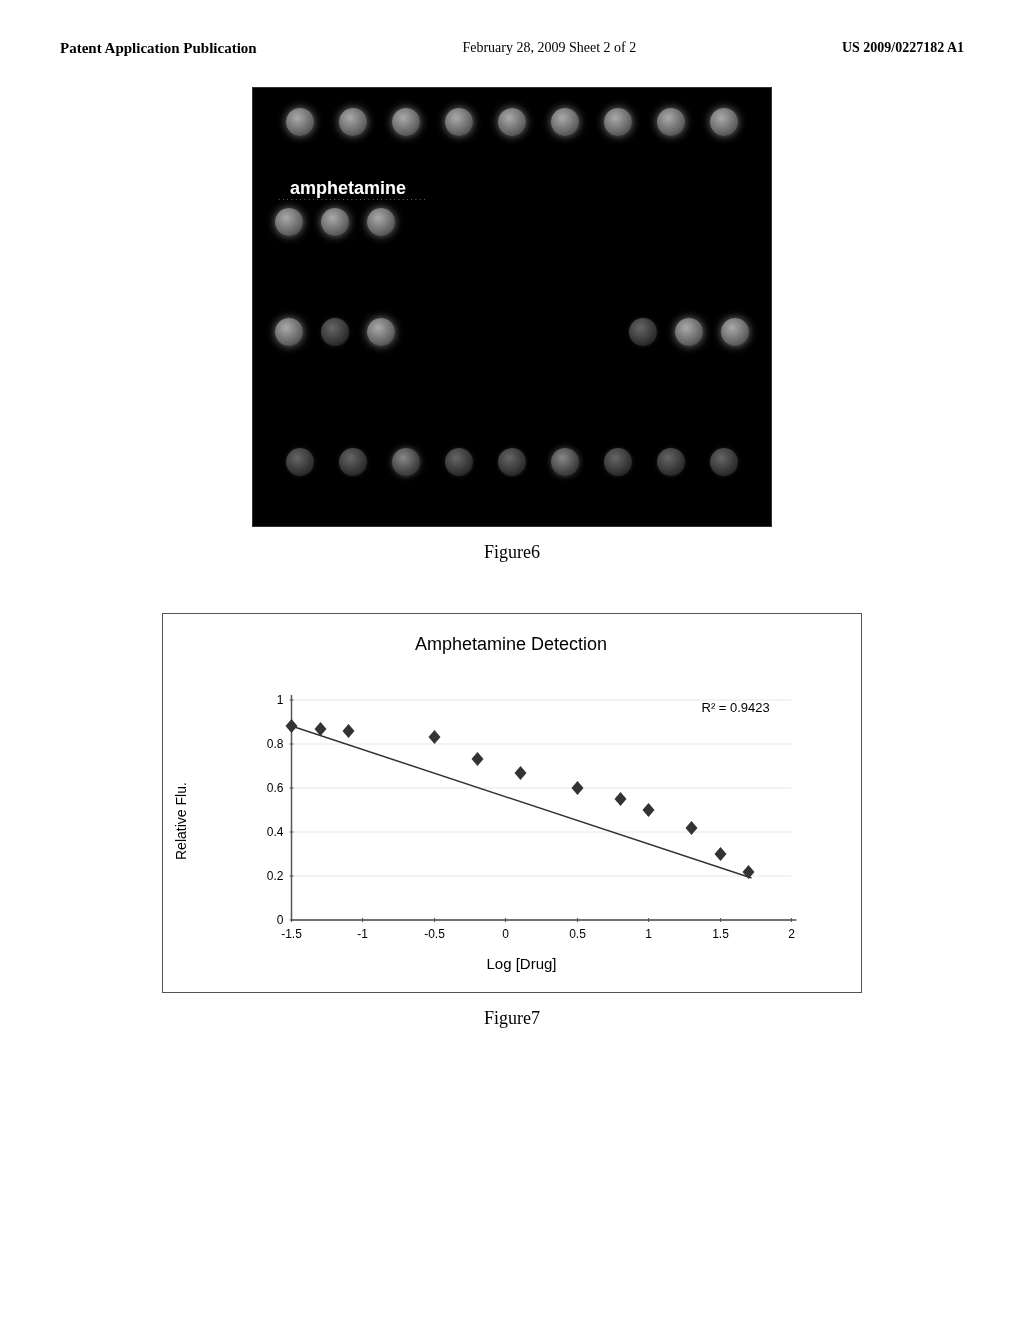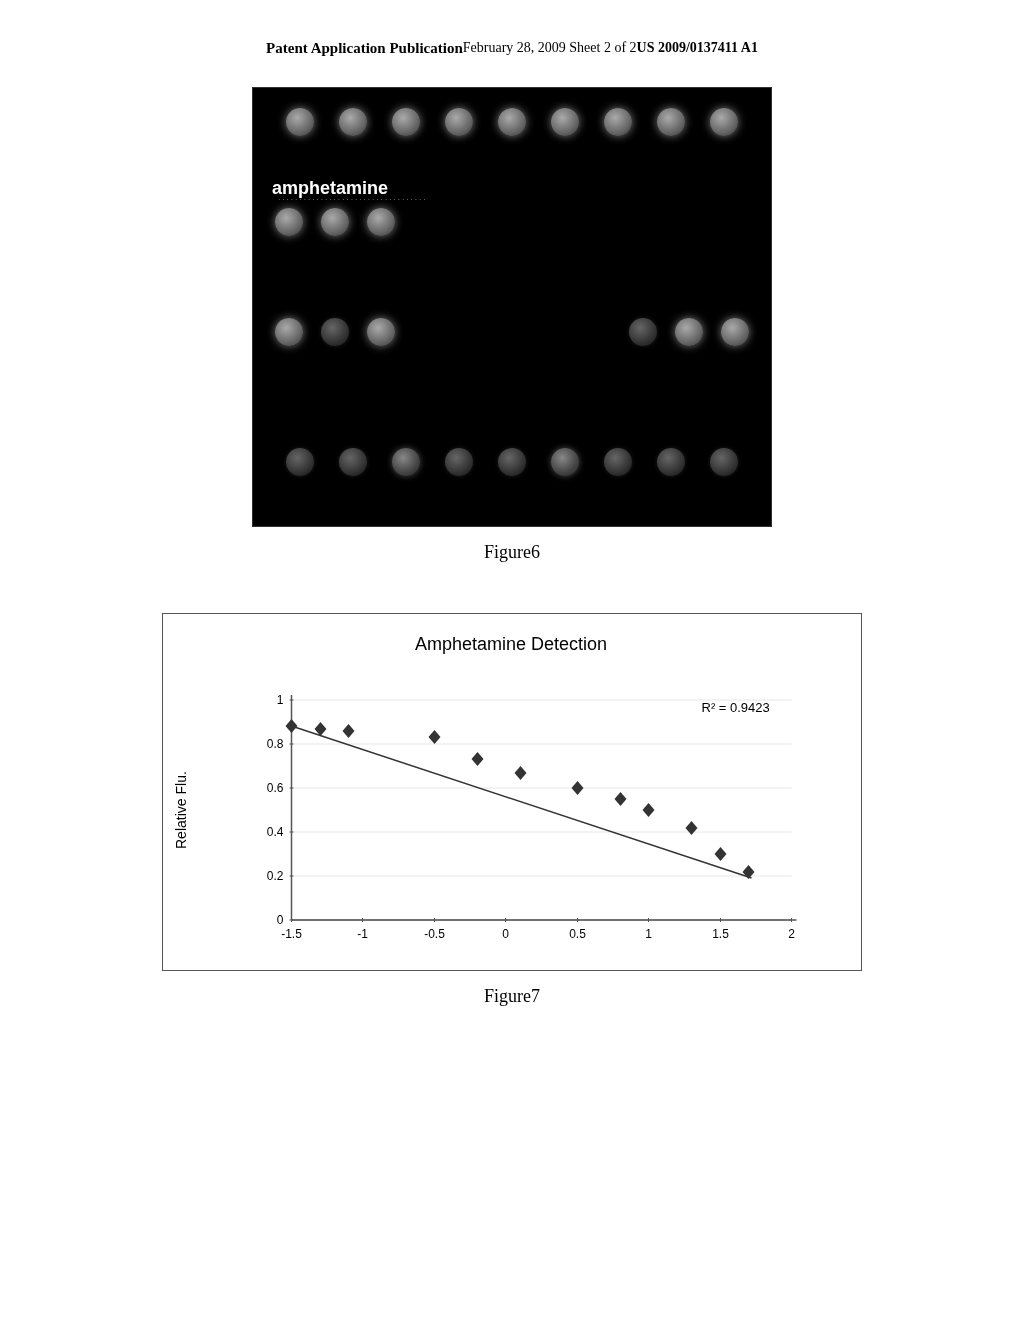--- a/index.html
+++ b/index.html
@@ -13,21 +13,21 @@
 
     .page {
       width: 1024px;
       min-height: 1320px;
       background: #fff;
       padding: 40px 60px;
     }
 
     .header {
       display: flex;
-      justify-content: center;
+      justify-content: space-between;
       align-items: flex-start;
       margin-bottom: 30px;
       font-size: 14px;
     }
 
     .header-left {
       font-weight: bold;
       font-size: 15px;
     }
 
@@ -90,21 +90,21 @@
     }
 
     .row1 { top: 20px; }
     .row2 { top: 120px; }
     .row3 { top: 230px; }
     .row4 { top: 360px; }
 
     .amphetamine-label {
       position: absolute;
       top: 90px;
-      left: 19px;
+      left: 37px;
       color: #fff;
       font-family: Arial, sans-serif;
       font-size: 18px;
       font-weight: bold;
     }
 
     .amphetamine-sublabel {
       position: absolute;
       top: 108px;
       left: 25px;
@@ -177,21 +177,21 @@
     }
   </style>
 </head>
 <body>
 
 <div class="page">
 
   <div class="header">
     <div class="header-left">Patent Application Publication</div>
     <div class="header-center">February 28, 2009  Sheet 2 of 2</div>
-    <div class="header-right">US 2009/0137411 A1</div>
+    <div class="header-right">US 2009/0227182 A1</div>
   </div>
 
   <div class="figure6-container">
     <div class="black-panel">
 
       <div class="dot-row row1">
         <div class="dot dot-bright"></div>
         <div class="dot dot-bright"></div>
         <div class="dot dot-bright"></div>
         <div class="dot dot-bright"></div>
@@ -324,20 +324,21 @@
 
             <polygon points="417,133 423,140 417,147 411,140" fill="#333"></polygon>
 
             <polygon points="460,151 466,158 460,165 454,158" fill="#333"></polygon>
 
             <polygon points="489,177 495,184 489,191 483,184" fill="#333"></polygon>
 
             <polygon points="517,195 523,202 517,209 511,202" fill="#333"></polygon>
           </svg>
 
+          <div class="x-axis-label">Log [Drug]</div>
         </div>
       </div>
     </div>
 
     <div class="figure-caption">Figure7</div>
   </div>
 
 </div>
 
 </body></html>

